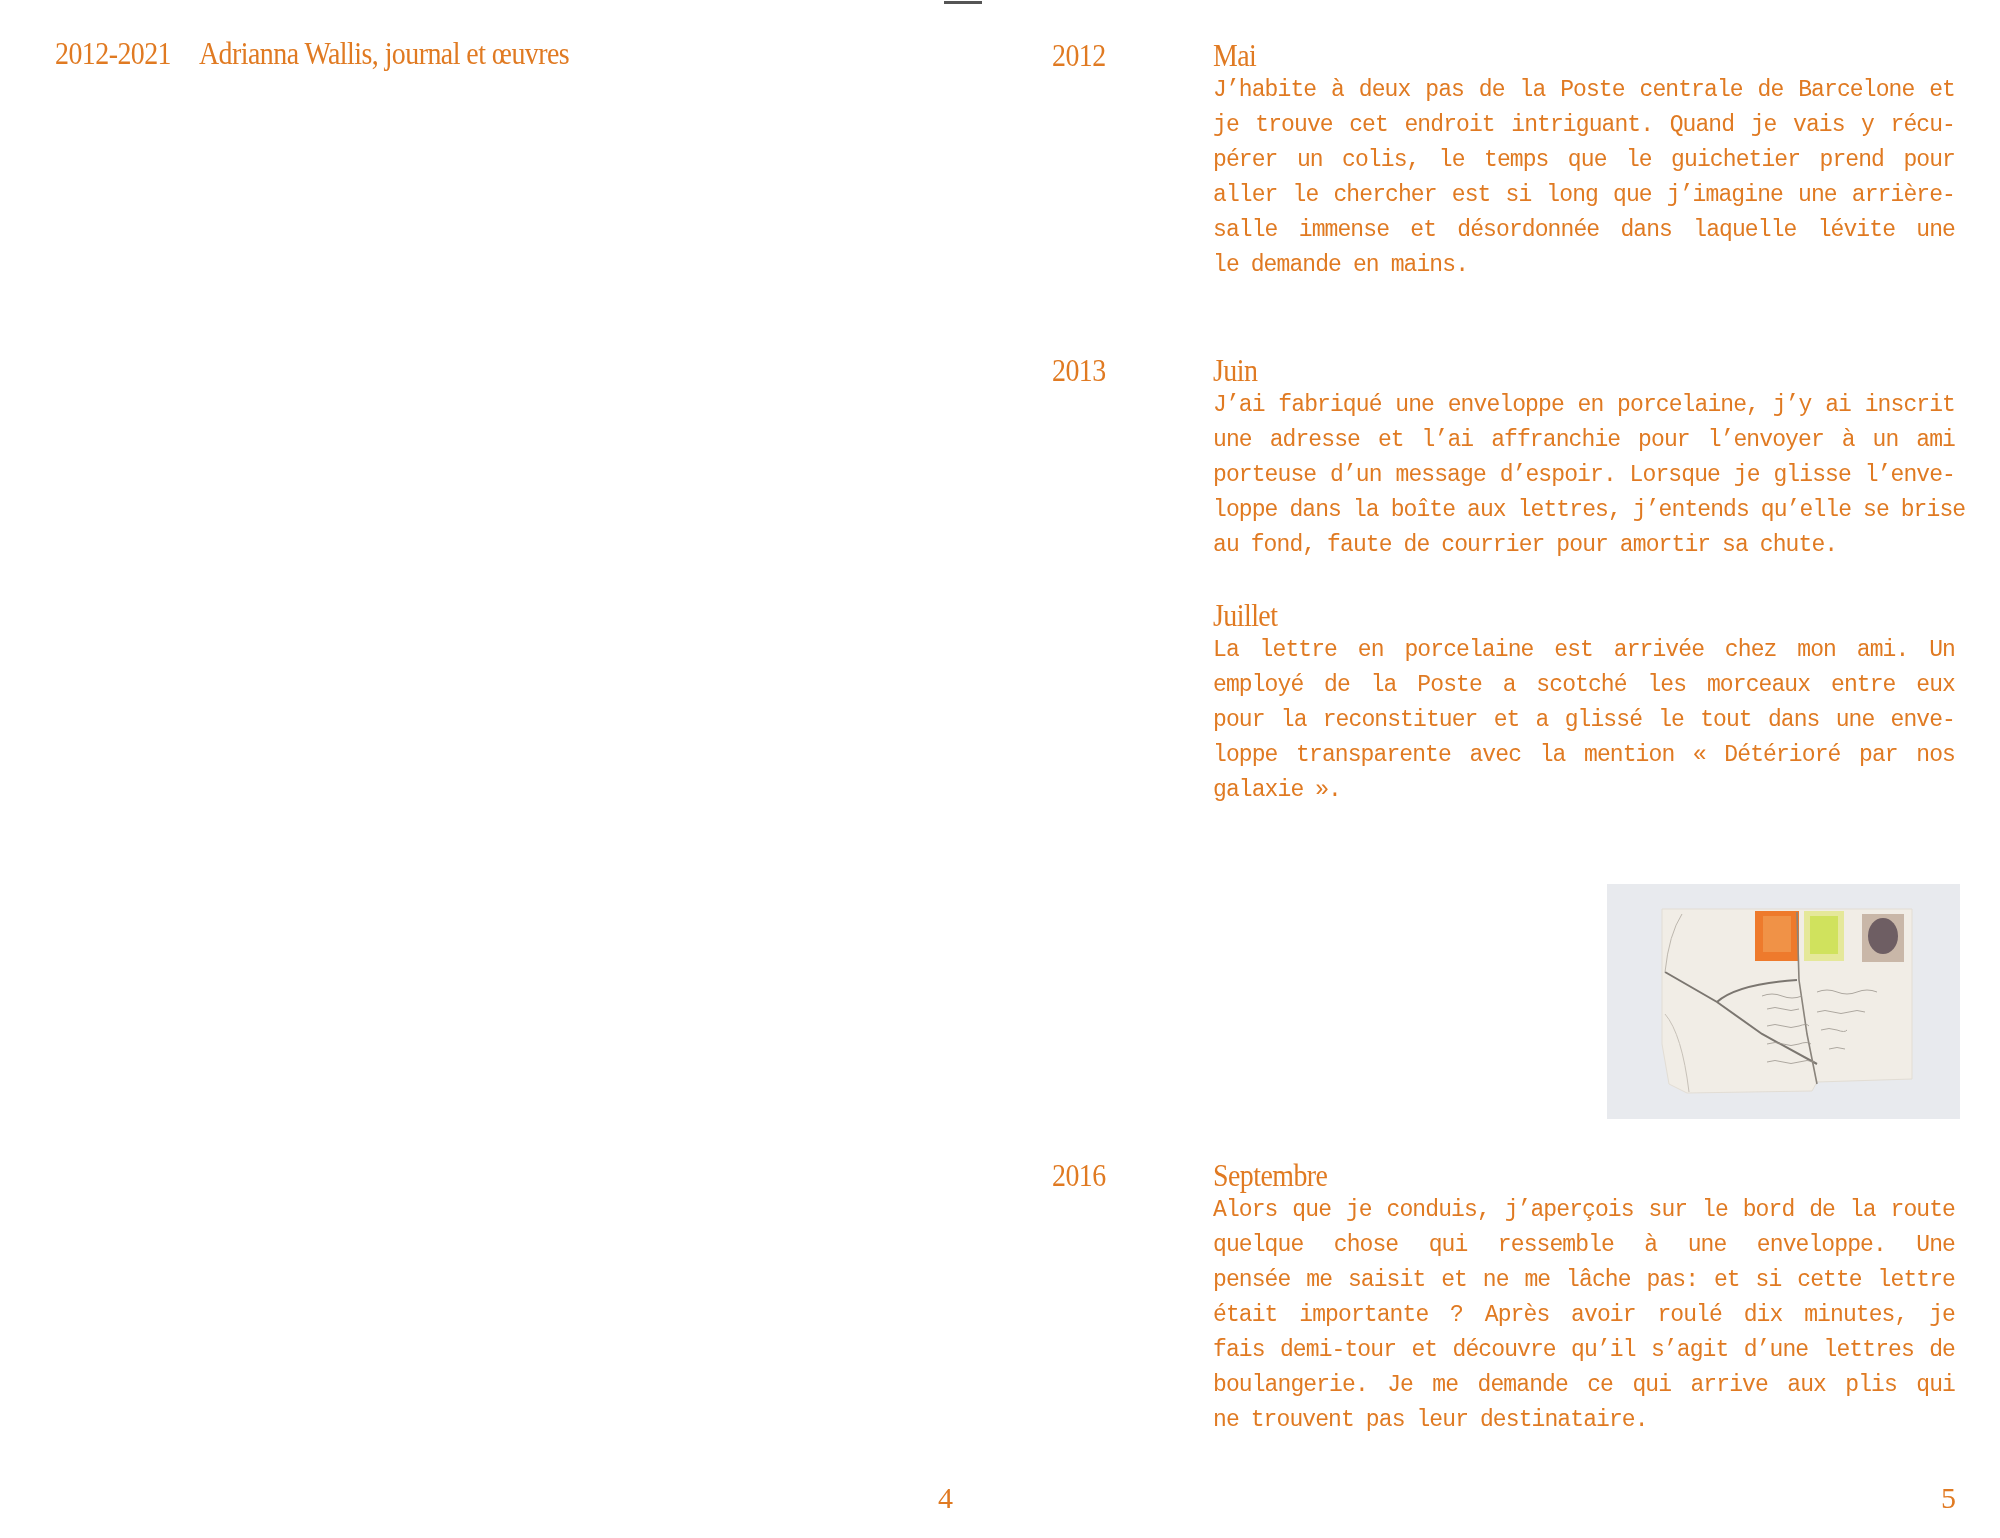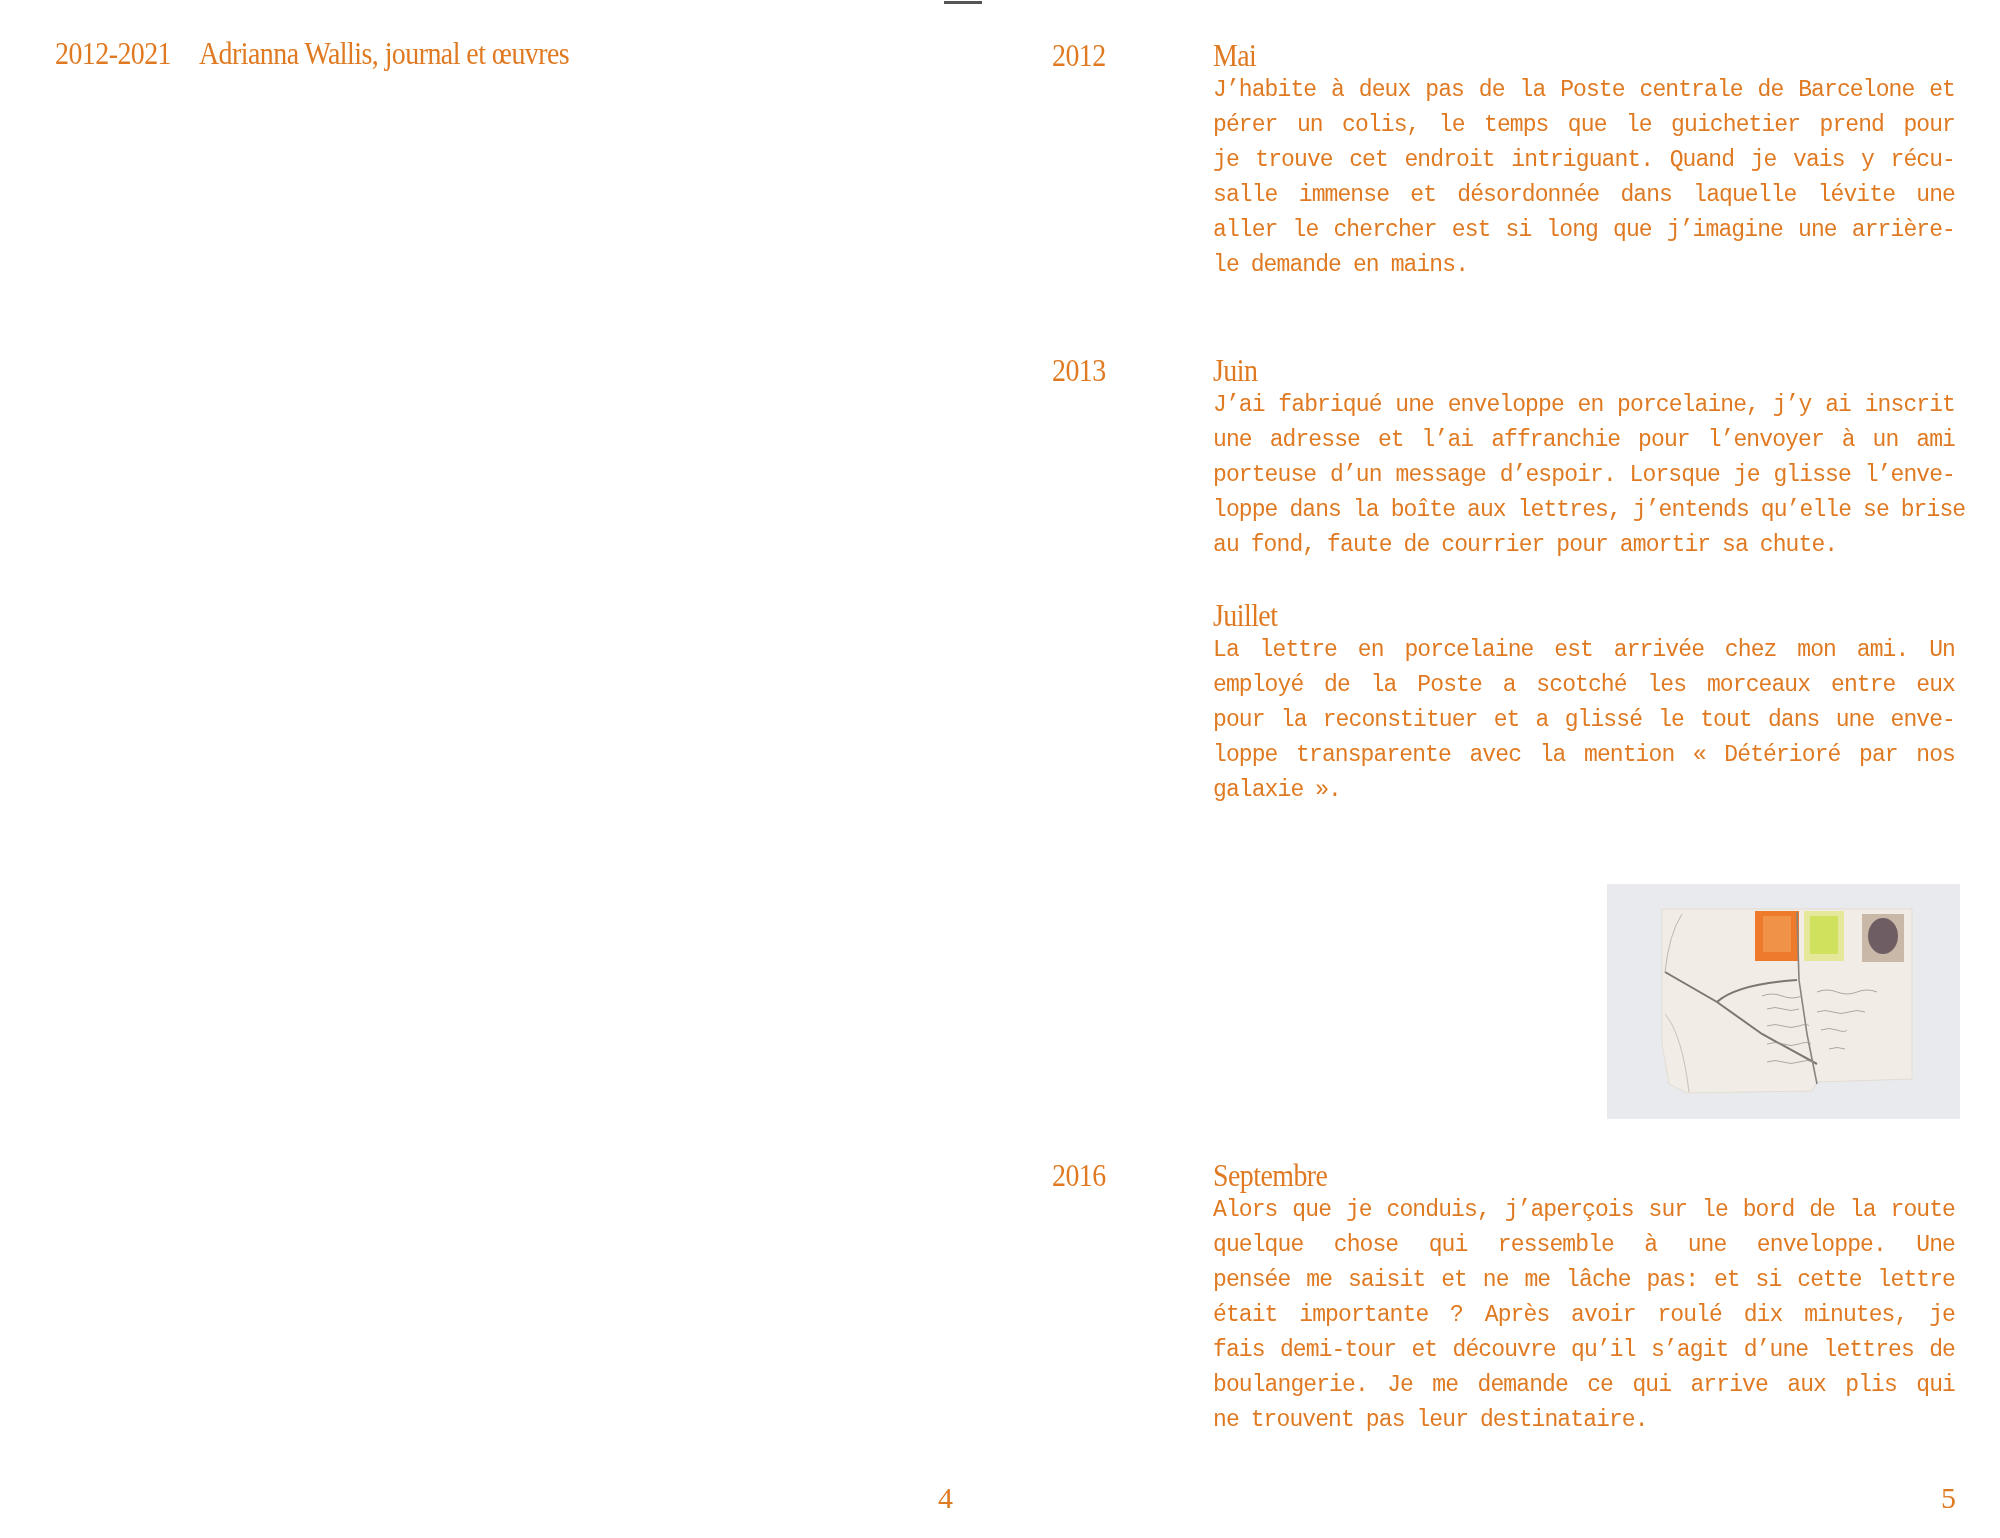--- a/index.html
+++ b/index.html
@@ -128,24 +128,24 @@
   </div>
 
   <div class="page page-right">
     <div class="entries">
 
       <div class="entry" style="top:38px;">
         <div class="year" style="transform-origin: 0px 0px; transform: scaleX(0.9);">2012</div>
         <div class="entry-body">
           <div class="month" style="transform-origin: 0px 0px; transform: scaleX(0.9);">Mai</div>
           <span class="line" style="white-space: nowrap; display: block;">J’habite à deux pas de la Poste centrale de Barcelone et</span>
+          <span class="line" style="white-space: nowrap; display: block;">je trouve cet endroit intriguant. Quand je vais y récu-</span>
           <span class="line" style="white-space: nowrap; display: block;">pérer un colis, le temps que le guichetier prend pour</span>
-          <span class="line" style="white-space: nowrap; display: block;">je trouve cet endroit intriguant. Quand je vais y récu-</span>
+          <span class="line" style="white-space: nowrap; display: block;">aller le chercher est si long que j’imagine une arrière-</span>
           <span class="line" style="white-space: nowrap; display: block;">salle immense et désordonnée dans laquelle lévite une</span>
-          <span class="line" style="white-space: nowrap; display: block;">aller le chercher est si long que j’imagine une arrière-</span>
           <span class="line last" style="white-space: nowrap; display: block;">le demande en mains.</span>
         </div>
       </div>
 
       <div class="entry" style="top:353px;">
         <div class="year" style="transform-origin: 0px 0px; transform: scaleX(0.9);">2013</div>
         <div class="entry-body">
           <div class="month" style="transform-origin: 0px 0px; transform: scaleX(0.9);">Juin</div>
           <span class="line" style="white-space: nowrap; display: block;">J’ai fabriqué une enveloppe en porcelaine, j’y ai inscrit</span>
           <span class="line" style="white-space: nowrap; display: block;">une adresse et l’ai affranchie pour l’envoyer à un ami</span>

